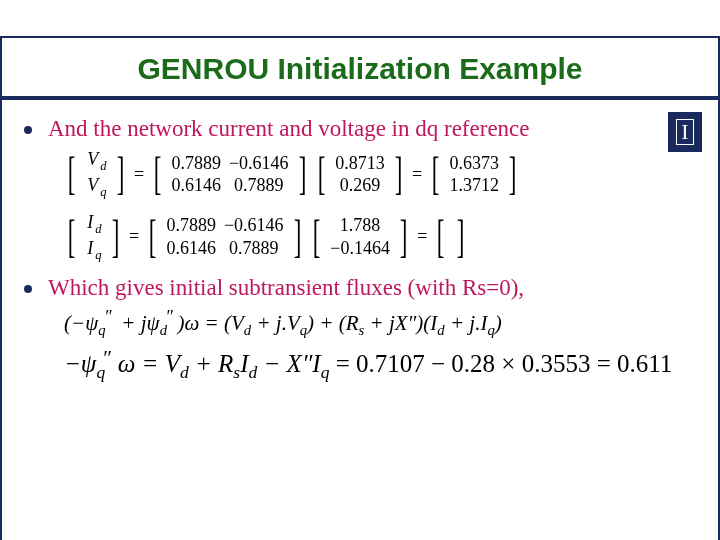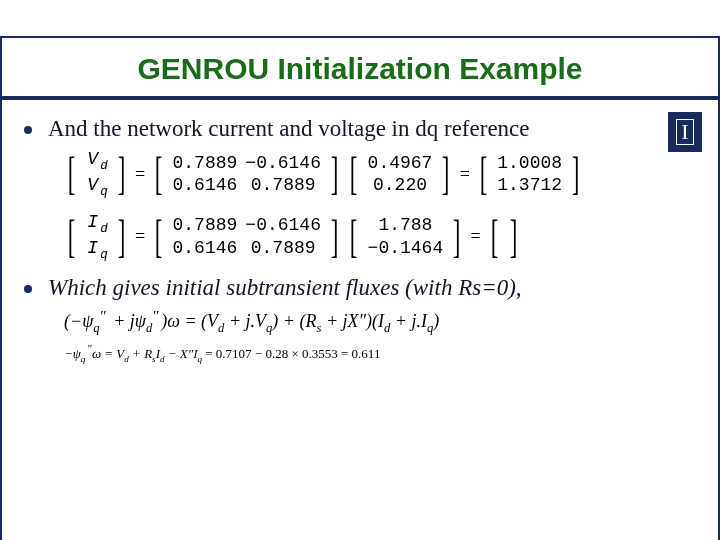--- a/index.html
+++ b/index.html
@@ -58,21 +58,21 @@
     width: 8px;
     height: 8px;
     border-radius: 50%;
     background: #1a2a5c;
     margin-top: 10px;
     margin-right: 16px;
     flex-shrink: 0;
   }
   .bullet-text {
     font-size: 23px;
-    color: #0f172a;
+    color: #be185d;
   }
   .eq-block {
     margin: 6px 0 10px 40px;
     font-size: 18px;
     font-family: "Times New Roman", serif;
     display: flex;
     align-items: center;
     gap: 4px;
   }
   .bracket {
@@ -83,25 +83,25 @@
     display: inline-block;
   }
   .col {
     display: inline-flex;
     flex-direction: column;
     align-items: center;
     line-height: 1.25;
     font-style: italic;
   }
   .col.num { font-style: normal; }
-  .col.num span, .col span { padding: 0 2px; font-family: Liberation Mono, monospace; }
+  .col.num span, .col span { padding: 0 2px; }
   .eq-sign { margin: 0 2px; }
   .flux-block { margin: 10px 0 0 40px; }
   .flux-line {
-    font-size: 13px;
+    font-size: 25px;
     font-style: italic;
     margin: 10px 0;
     font-family: "Times New Roman", serif;
   }
   .flux-line .n { font-style: normal; }
   sub { font-size: 0.7em; font-style: italic; }
   .dpr { position: relative; }
   .dpr::after {
     content: "″";
     position: absolute;
@@ -147,28 +147,28 @@
         <span>0.7889</span>
         <span>0.6146</span>
       </span>
       <span class="col num">
         <span>−0.6146</span>
         <span>0.7889</span>
       </span>
       <span class="bracket">]</span>
       <span class="bracket">[</span>
       <span class="col num">
-        <span>0.4967</span>
-        <span>0.220</span>
-      </span>
-      <span class="bracket">]</span>
-      <span class="eq-sign">=</span>
-      <span class="bracket">[</span>
-      <span class="col num">
-        <span>1.0008</span>
+        <span>0.8713</span>
+        <span>0.269</span>
+      </span>
+      <span class="bracket">]</span>
+      <span class="eq-sign">=</span>
+      <span class="bracket">[</span>
+      <span class="col num">
+        <span>0.6373</span>
         <span>1.3712</span>
       </span>
       <span class="bracket">]</span>
     </div>
 
     <div class="eq-block">
       <span class="bracket">[</span>
       <span class="col">
         <span><span>I</span><sub>d</sub></span>
         <span><span>I</span><sub>q</sub></span>
@@ -189,27 +189,27 @@
       <span class="col num">
         <span>1.788</span>
         <span>−0.1464</span>
       </span>
       <span class="bracket">]</span>
       <span class="eq-sign">=</span>
       <span class="bracket">[</span>
       <span class="bracket">]</span>
     </div>
 
-    <div class="bullet-row" style="margin-top:12px;font-style:italic;">
+    <div class="bullet-row" style="margin-top:12px;">
       <div class="bullet"></div>
       <div class="bullet-text">Which gives initial subtransient fluxes (with Rs=0),</div>
     </div>
 
     <div class="flux-block">
-      <div class="flux-line" style="font-size:18px;">
+      <div class="flux-line" style="font-size:21px;">
         <span>(−ψ</span><span class="dpr"><sub>q</sub></span>&nbsp;&nbsp;<span> + jψ</span><span class="dpr"><sub>d</sub></span>&nbsp;&nbsp;<span>)ω = (V</span><sub>d</sub><span> + j.V</span><sub>q</sub><span>) + (R</span><sub>s</sub><span> + jX″)(I</span><sub>d</sub><span> + j.I</span><sub>q</sub><span>)</span>
       </div>
       <div class="flux-line">
         <span>−ψ</span><span class="dpr"><sub>q</sub></span>&nbsp;&nbsp;<span>ω = V</span><sub>d</sub><span> + R</span><sub>s</sub><span>I</span><sub>d</sub><span> − X″I</span><sub>q</sub><span class="n"> = 0.7107 − 0.28 × 0.3553 = 0.611</span>
       </div>
     </div>
 
   </div>
 
   <div class="page-num">21</div>

